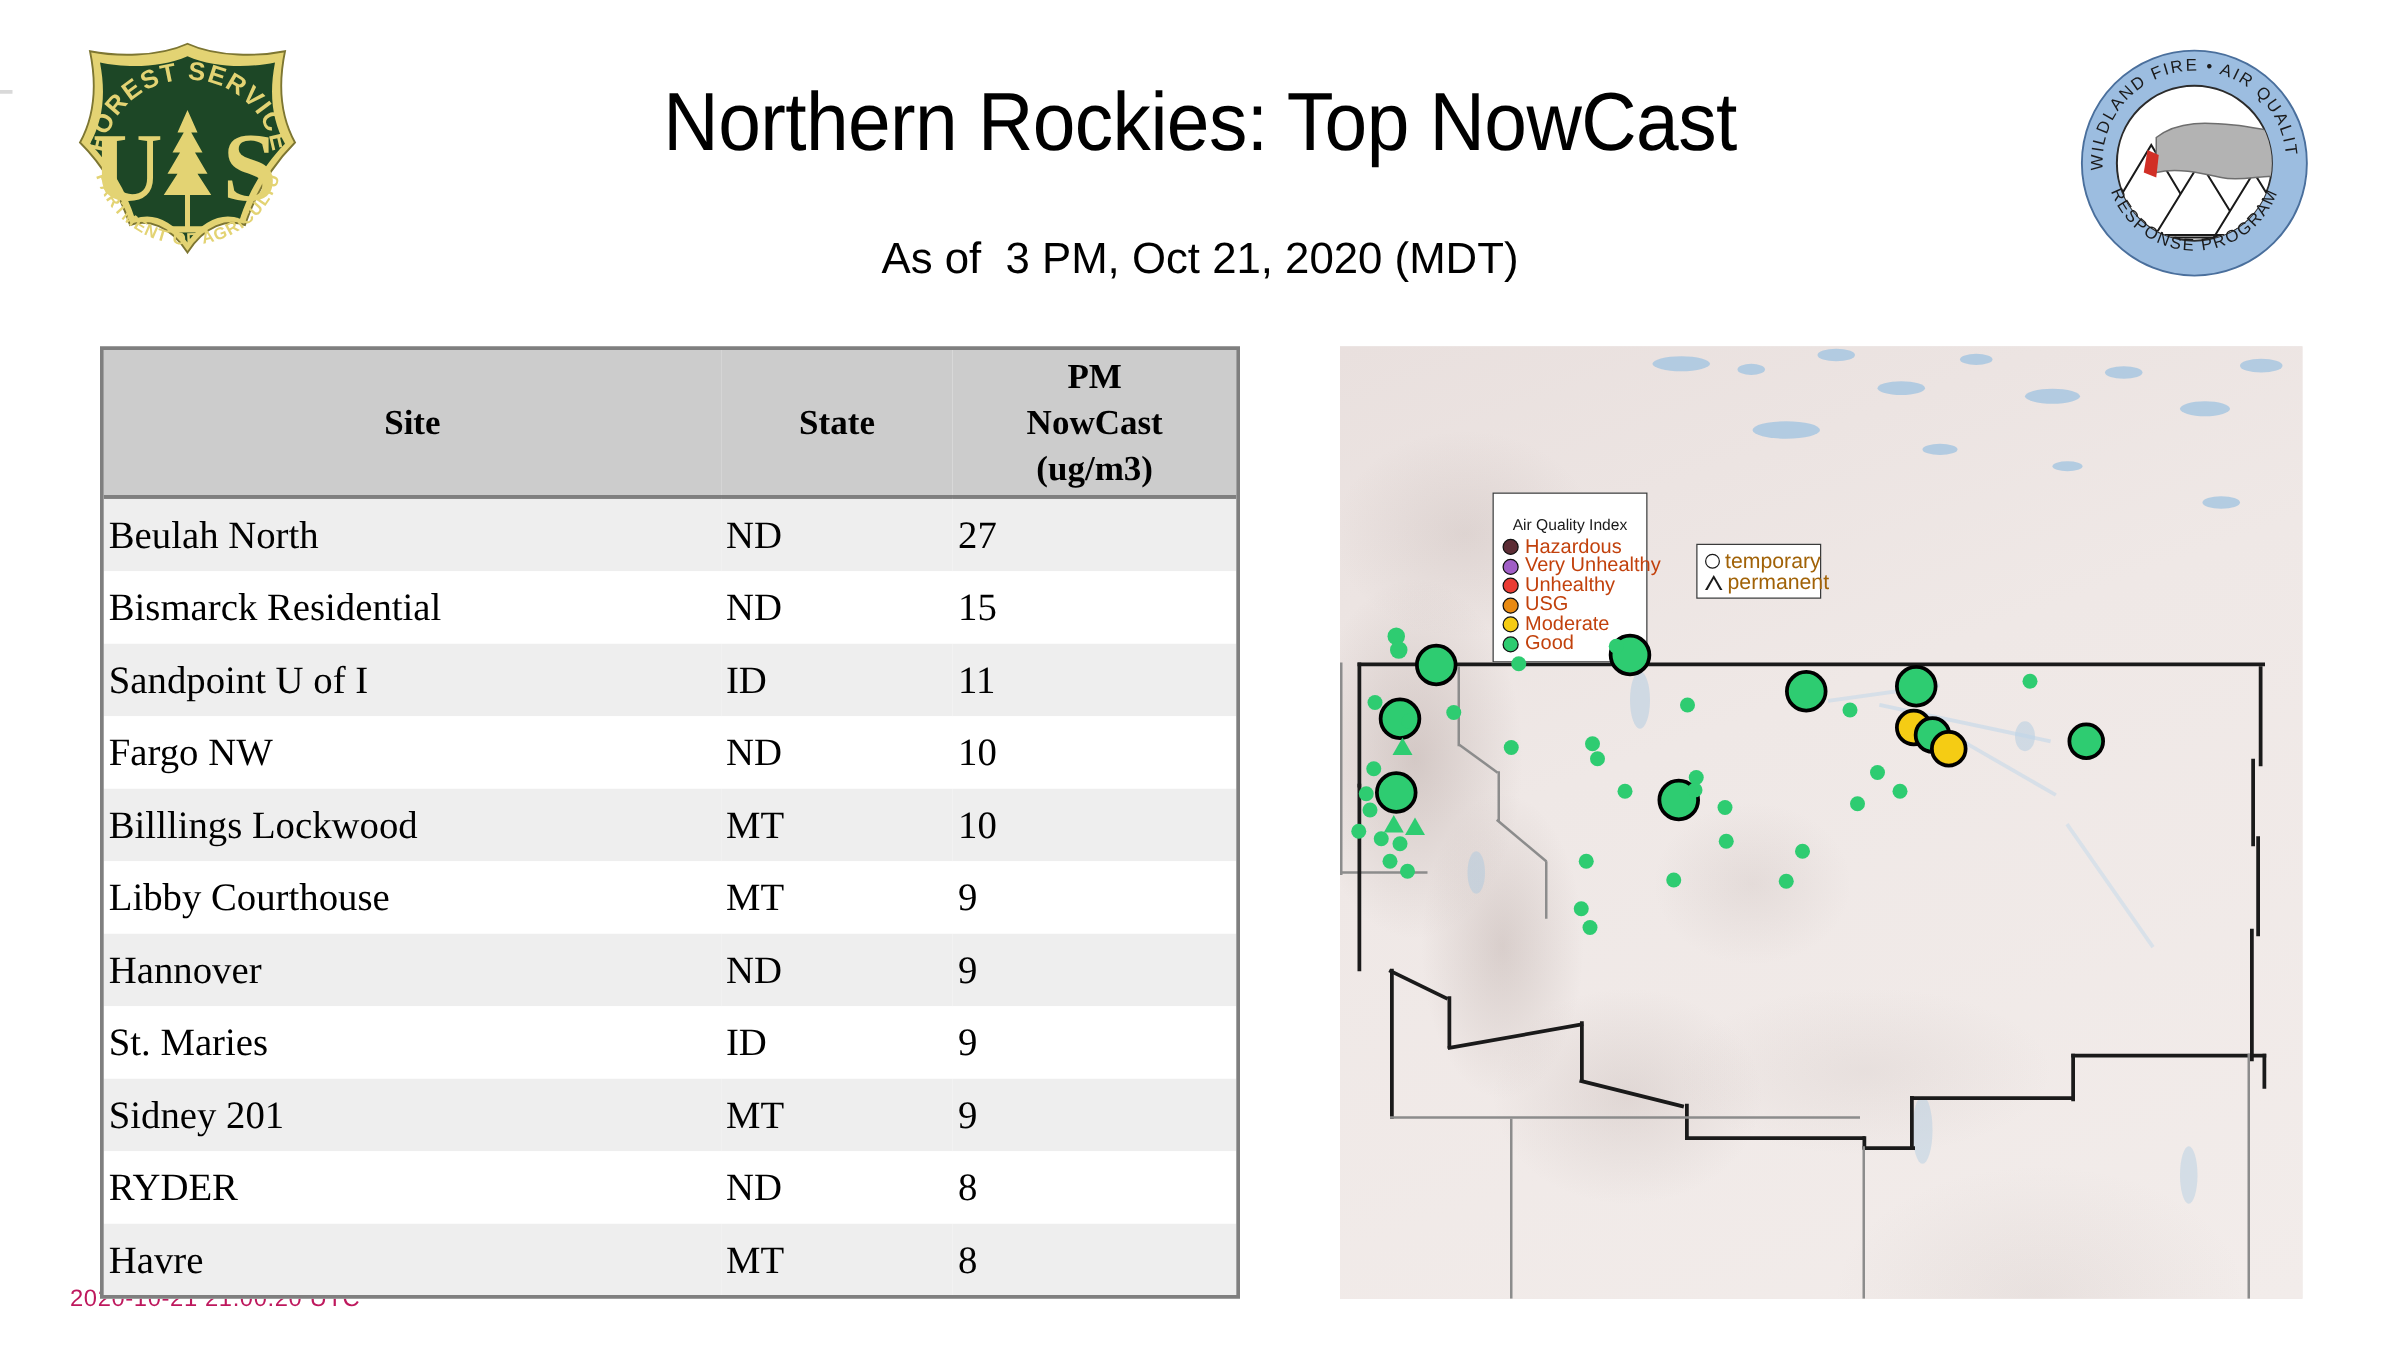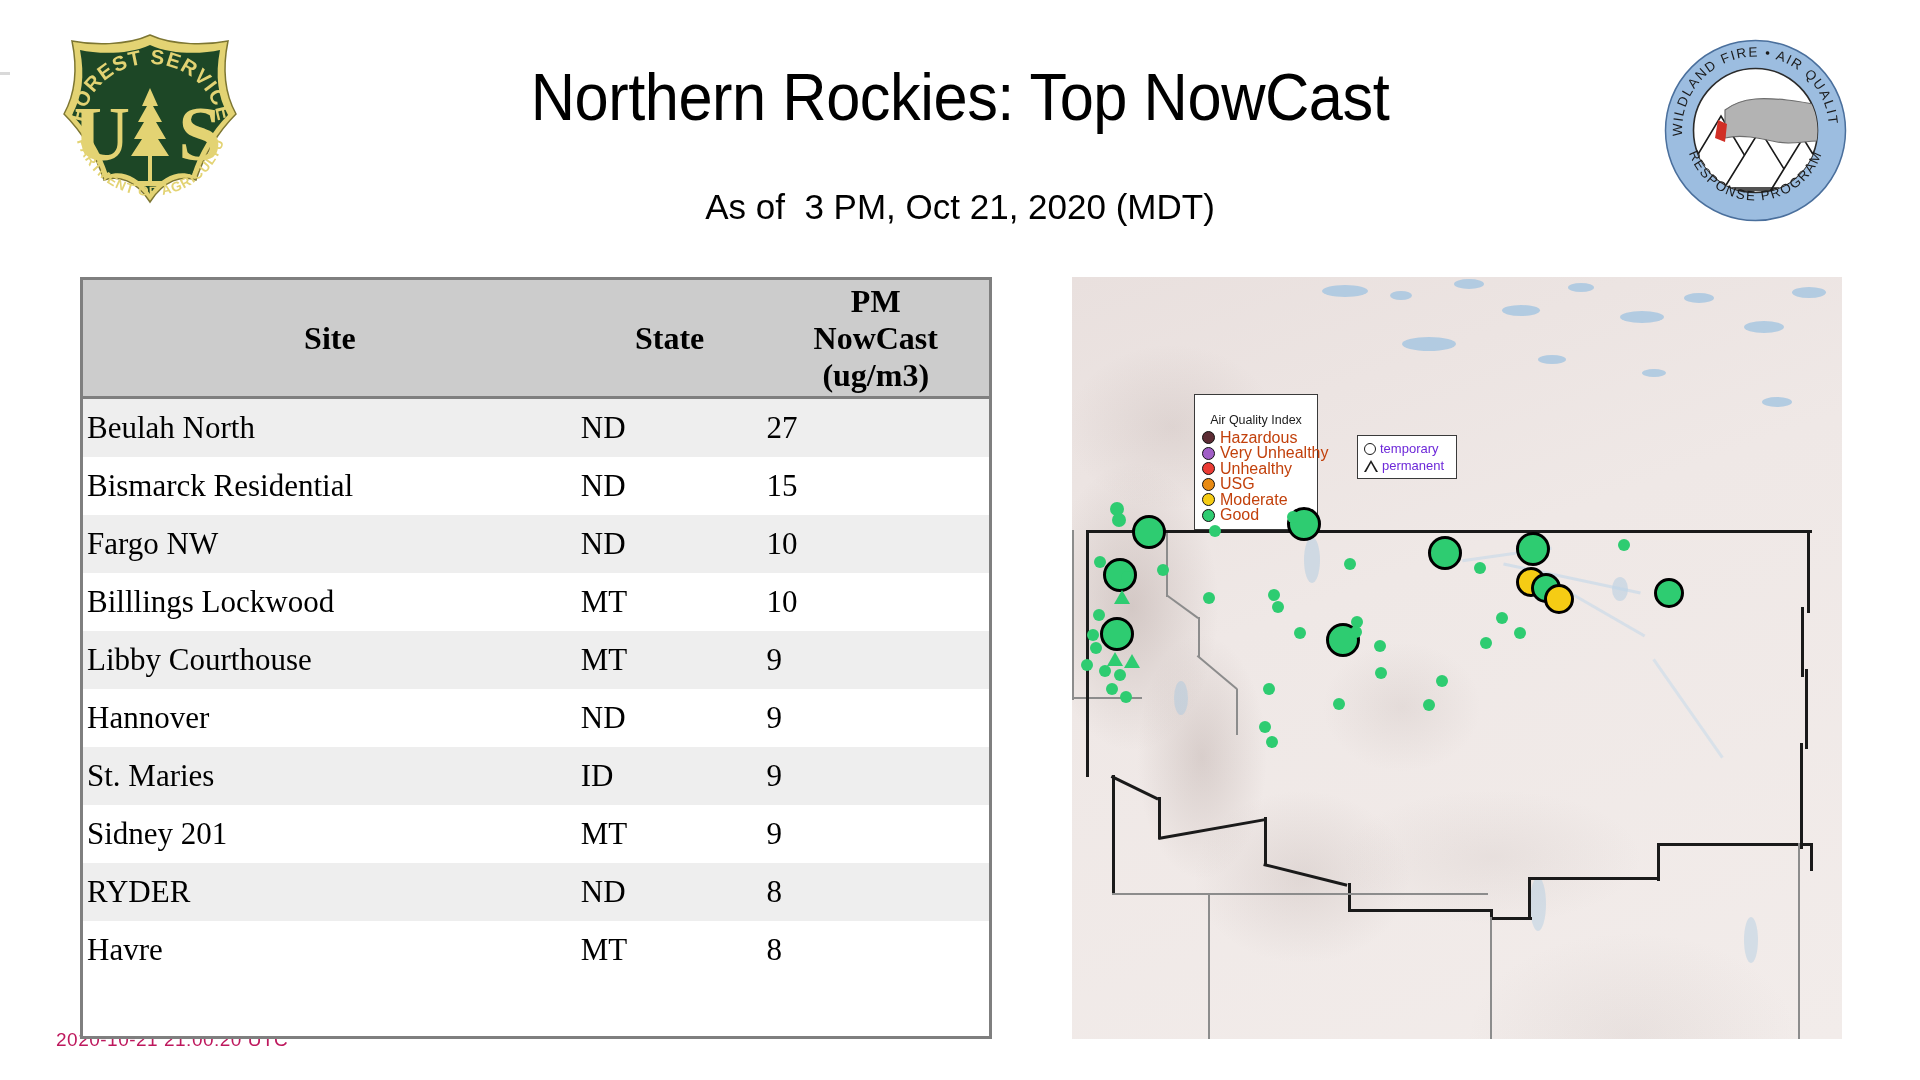--- a/index.html
+++ b/index.html
@@ -93,21 +93,21 @@
   table.nowcast {
     width: 100%;
     border-collapse: collapse;
     table-layout: fixed;
     font-family: "Liberation Serif", serif;
   }
   table.nowcast th {
     background: #cccccc;
     color: #000000;
     font-weight: bold;
-    font-size: 32px;
+    font-size: 28px;
     line-height: 37px;
     text-align: center;
     vertical-align: middle;
     height: 116px;
     padding: 0 4px;
     border-bottom: 3px solid #7f7f7f;
   }
   table.nowcast td {
     font-size: 31px;
     line-height: 34px;
@@ -231,22 +231,22 @@
     box-sizing: border-box;
     font-family: "Liberation Sans", sans-serif;
   }
   .sym-row {
     display: flex;
     align-items: center;
     gap: 4px;
     height: 17px;
   }
   .sym-label {
-    font-size: 13px;
-    color: #6d28d9;
+    font-size: 17px;
+    color: #a16207;
     white-space: nowrap;
   }
   .sym-circle {
     width: 12px; height: 12px;
     border-radius: 50%;
     border: 1.6px solid #1a1a1a;
     box-sizing: border-box;
     background: transparent;
     flex: 0 0 auto;
   }
@@ -394,20 +394,25 @@
       <tbody id="table-body">
           <tr>
             <td>Beulah North</td>
             <td>ND</td>
             <td>27</td>
           </tr>
           <tr>
             <td>Bismarck Residential</td>
             <td>ND</td>
             <td>15</td>
+          </tr>
+          <tr>
+            <td>Sandpoint U of I</td>
+            <td>ID</td>
+            <td>11</td>
           </tr>
           <tr>
             <td>Fargo NW</td>
             <td>ND</td>
             <td>10</td>
           </tr>
           <tr>
             <td>Billlings Lockwood</td>
             <td>MT</td>
             <td>10</td>

